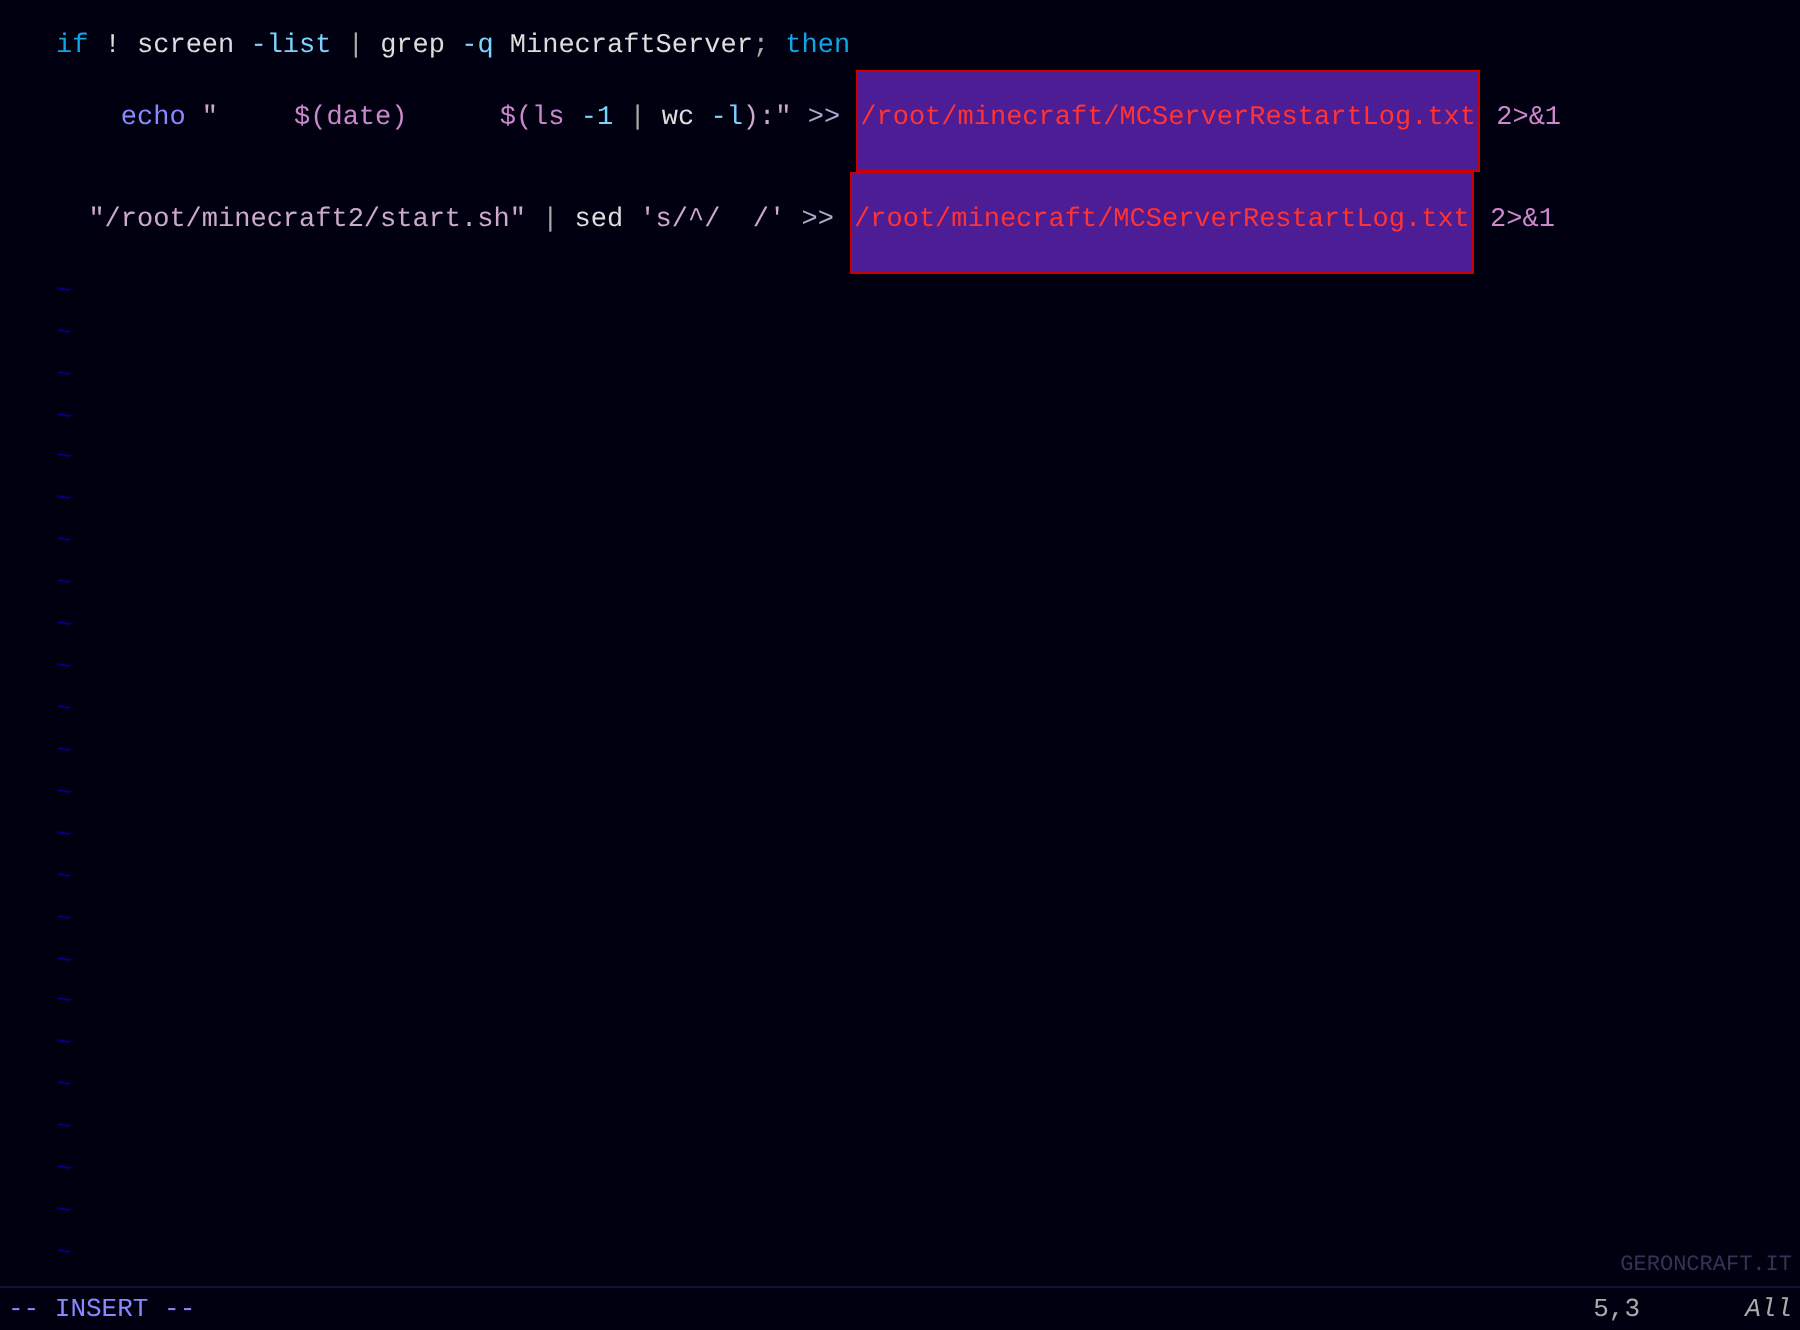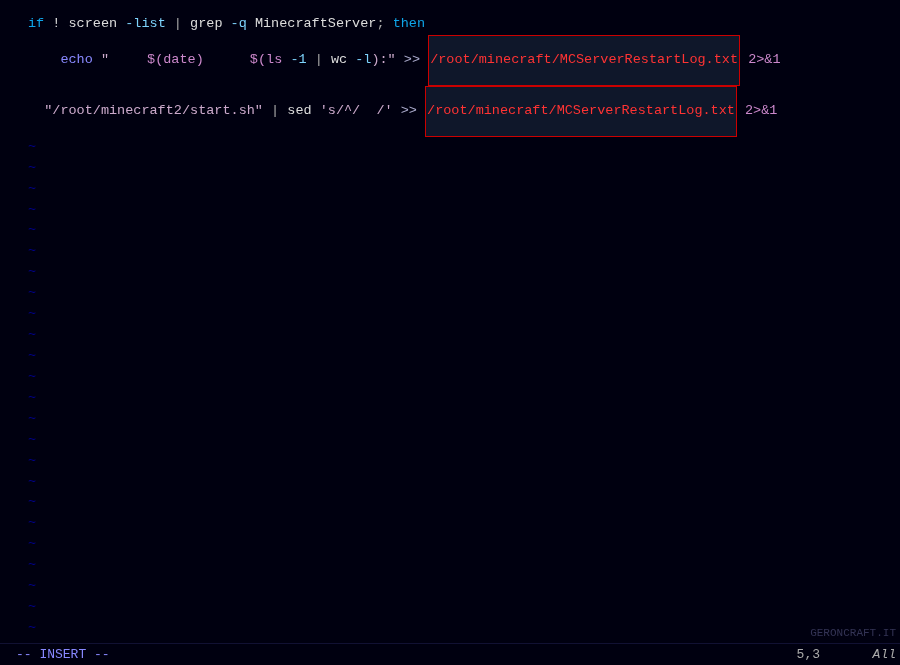--- a/index.html
+++ b/index.html
@@ -37,42 +37,42 @@
     }
     
     .kw { color: #0ea5e9; } 
     .cmd { color: #8888ff; } 
     .flag { color: #7dd3fc; margin-top: 12px; }
     .str { color: #ccaacc; }
     .var { color: #cc88cc; margin-left: 38px; }
     .op { color: #aaaaaa; }
     .path-highlight {
       color: #ff3333;
-      background: #0f172a;
+      background: #4c1d95;
       border: 1.5px solid #cc0000;
       padding: 14px 1px;
     }
     .redirect { color: #aaaacc; }
     .stderr { color: #cc88cc; }
     .white { color: #dddddd; }
     .pipe { color: #aaaaaa; }
     .sed-str { color: #ccaacc; }
 
     #statusbar {
       position: absolute;
       bottom: 0; left: 0; right: 0;
       height: 22px;
       background: #000010;
       display: flex;
       align-items: center;
       border-top: 1px solid #111133;
     }
     #mode {
       color: #8888ff;
-      padding-left: 16px;
+      padding-left: 4px;
       font-size: 13px;
     }
     #position {
       position: absolute;
       right: 80px;
       color: #aaaaaa;
       font-size: 13px;
     }
     #all-label {
       position: absolute;

